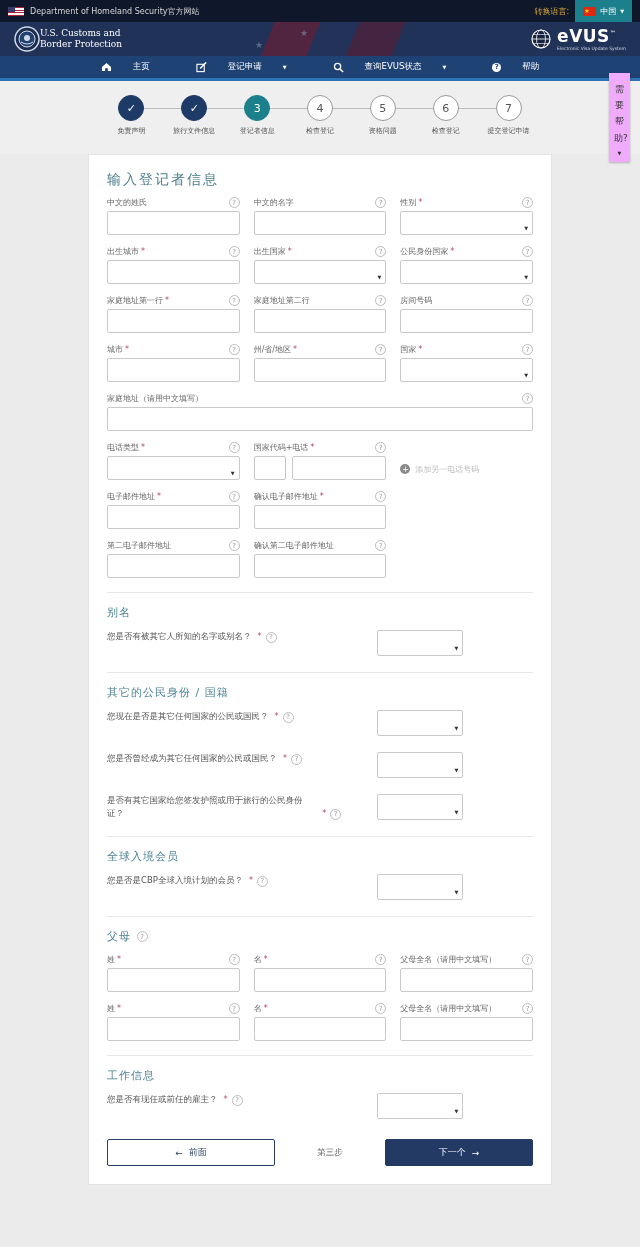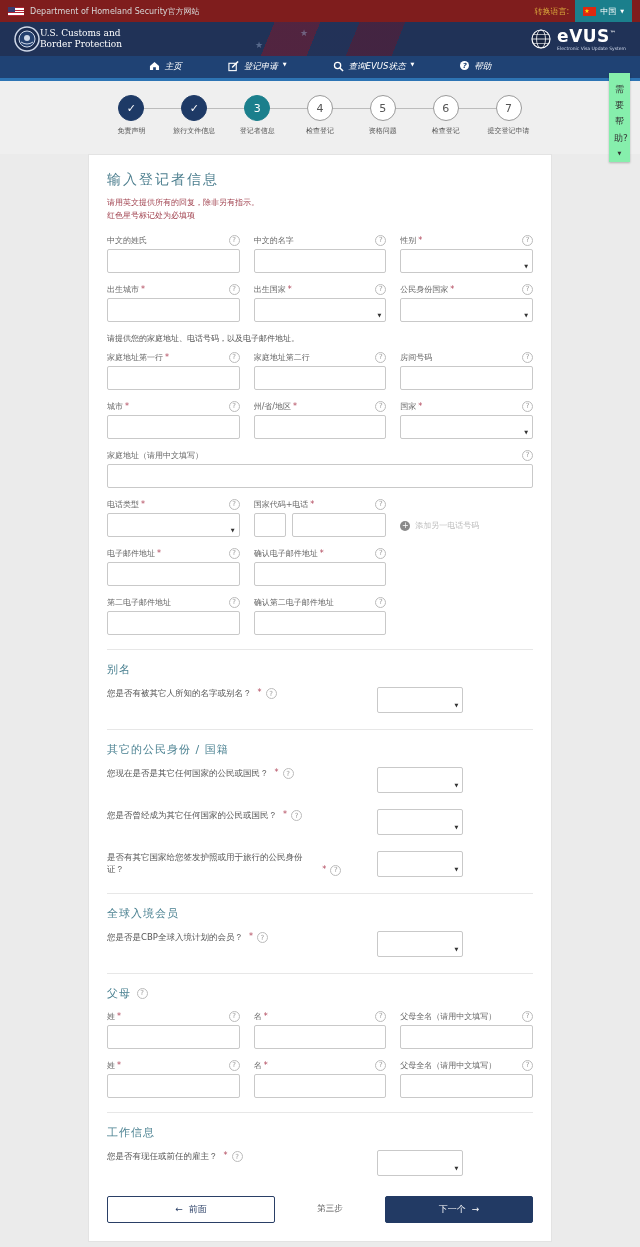--- a/index.html
+++ b/index.html
@@ -1,20 +1,20 @@
 <!DOCTYPE html>
 <html><head>
 <meta charset="utf-8">
 <style>
   * { margin:0; padding:0; box-sizing:border-box; }
   html,body { width:640px; }
   body { font-family:"DejaVu Sans","Liberation Sans",sans-serif; background:#ebebeb; color:#444; position:relative; }
 
   
-  .topbar { background:#7f1d1d; height:22px; display:flex; align-items:center; padding:0 8px; font-size:8px; color:#d7d7d7; }
+  .topbar { background:#0f172a; height:22px; display:flex; align-items:center; padding:0 8px; font-size:8px; color:#d7d7d7; }
   .usflag { width:16px; height:9px; margin-right:6px; background:repeating-linear-gradient(#b22234 0 1.3px,#fff 1.3px 2.6px); position:relative; flex:0 0 auto;}
   .usflag::after { content:""; position:absolute; left:0; top:0; width:7px; height:5px; background:#3c3b6e; }
   .topbar .spacer { flex:1; }
   .lang-label { color:#d9a93c; margin-right:6px; }
   .lang-box { background:#1b7f8c; color:#fff; height:22px; display:flex; align-items:center; padding:0 8px; gap:4px; }
   .cnflag { width:13px; height:9px; background:#de2910; display:inline-flex; align-items:center; justify-content:flex-start; font-size:6px; color:#ffde00; line-height:1; padding-left:1px; }
   .caret-sm { font-size:5px; color:#fff; }
 
   
   .header { background:#203257; height:34px; position:relative; display:flex; align-items:center; padding:0 14px; overflow:hidden; }
@@ -25,37 +25,37 @@
   .agency-name { color:#fff; font-size:9px; line-height:1.25; font-family:"DejaVu Serif","Liberation Serif",serif; }
   .header .spacer { flex:1; }
   .brand { display:flex; align-items:center; gap:5px; position:relative; z-index:2; }
   .brand-text { color:#fff; }
   .brand-name { font-size:17px; font-weight:bold; letter-spacing:.5px; line-height:1; }
   .brand-name sup { font-size:6px; }
   .brand-sub { font-size:4.5px; color:#cfd8ea; margin-top:1px; }
 
   
   .nav { background:#1f4274; height:25px; display:flex; align-items:center; justify-content:center; gap:46px; border-bottom:3px solid #2d74b4; }
-  .nav-item { display:flex; gap:5px; color:#fff; font-size:8.5px; cursor:pointer;font-style:italic; }
+  .nav-item { display:flex; align-items:center; gap:21px; color:#fff; font-size:8.5px; cursor:pointer; }
   .nav-ic svg { display:block; }
   .nav-qcircle { width:9px; height:9px; border-radius:50%; background:#fff; color:#1f4274; font-size:7px; font-weight:bold; display:inline-flex; align-items:center; justify-content:center; }
   .nav-caret { font-size:5px; }
 
   
   .stepper-wrap { background:#efefef; padding:14px 0 18px; }
   .steps { display:flex; width:440px; margin:0 auto; }
   .step { flex:1; display:flex; flex-direction:column; align-items:center; position:relative; }
   .step:not(:first-child)::before { content:""; position:absolute; top:13px; right:50%; width:100%; height:1px; background:#bcbcbc; z-index:0; }
   .dot { width:26px; height:26px; border-radius:50%; display:flex; align-items:center; justify-content:center; font-size:11px; position:relative; z-index:1; background:#fff; border:1px solid #9a9a9a; color:#555; }
   .dot.done { background:#1e3a66; border-color:#1e3a66; color:#fff; }
   .dot.current { background:#1b7f8c; border-color:#1b7f8c; color:#fff; }
   .slabel { font-size:7px; color:#555; margin-top:5px; white-space:nowrap;text-align:right; }
 
   
-  .help-tab { position:absolute; top:73px; right:10px; width:21px; background:#86efac; color:#333; padding:8px 0 6px; text-align:center; box-shadow:0 1px 2px rgba(0,0,0,.25); cursor:pointer; z-index:50; }
+  .help-tab { position:absolute; top:73px; right:10px; width:21px; background:#f0abfc; color:#333; padding:8px 0 6px; text-align:center; box-shadow:0 1px 2px rgba(0,0,0,.25); cursor:pointer; z-index:50; }
   .help-tab .vtxt { display:block; width:11px; margin:0 auto; font-size:9px; line-height:1.8; word-break:break-all; }
   .help-tab .caret-sm { color:#333; display:block; margin-top:4px; }
 
   
   .card { background:#fff; width:464px; margin-left:88px; padding:16px 18px 18px; border:1px solid #e3e3e3; }
   .page-title { color:#4d7f8f; font-size:14px; letter-spacing:2px; margin-bottom:8px; }
   .note { font-size:8px; color:#a0414e; line-height:1.6; }
   .note-block { margin-bottom:12px; }
 
   .grid3 { display:grid; grid-template-columns:repeat(3,1fr); column-gap:14px; row-gap:11px; margin-bottom:11px; }
@@ -202,24 +202,20 @@
     </div>
     <div class="step">
       <div class="dot">7</div>
       <div class="slabel">提交登记申请</div>
     </div>
   </div>
 </div>
 
 <div class="card">
   <div class="page-title">输入登记者信息</div>
-  <div class="note-block">
-    <div class="note">请用英文提供所有的回复，除非另有指示。</div>
-    <div class="note">红色星号标记处为必填项</div>
-  </div>
 
   <div class="grid3">
     <div class="fld">
       <div class="fld-head">
           <span class="lbl">中文的姓氏</span>
           <span class="qicon">?</span>
         </div>
       <input class="inp" style="">
     </div>
     <div class="fld">
@@ -258,21 +254,20 @@
       <div class="fld-head">
           <span class="lbl"><span>公民身份国家</span><span class="req">*</span></span>
           <span class="qicon">?</span>
         </div>
       <div class="sel">
           <span class="caret">▼</span>
         </div>
     </div>
   </div>
 
-  <div class="intro">请提供您的家庭地址、电话号码，以及电子邮件地址。</div>
 
   <div class="grid3">
     <div class="fld">
       <div class="fld-head">
           <span class="lbl"><span>家庭地址第一行</span><span class="req">*</span></span>
           <span class="qicon">?</span>
         </div>
       <input class="inp" style="">
     </div>
     <div class="fld">

